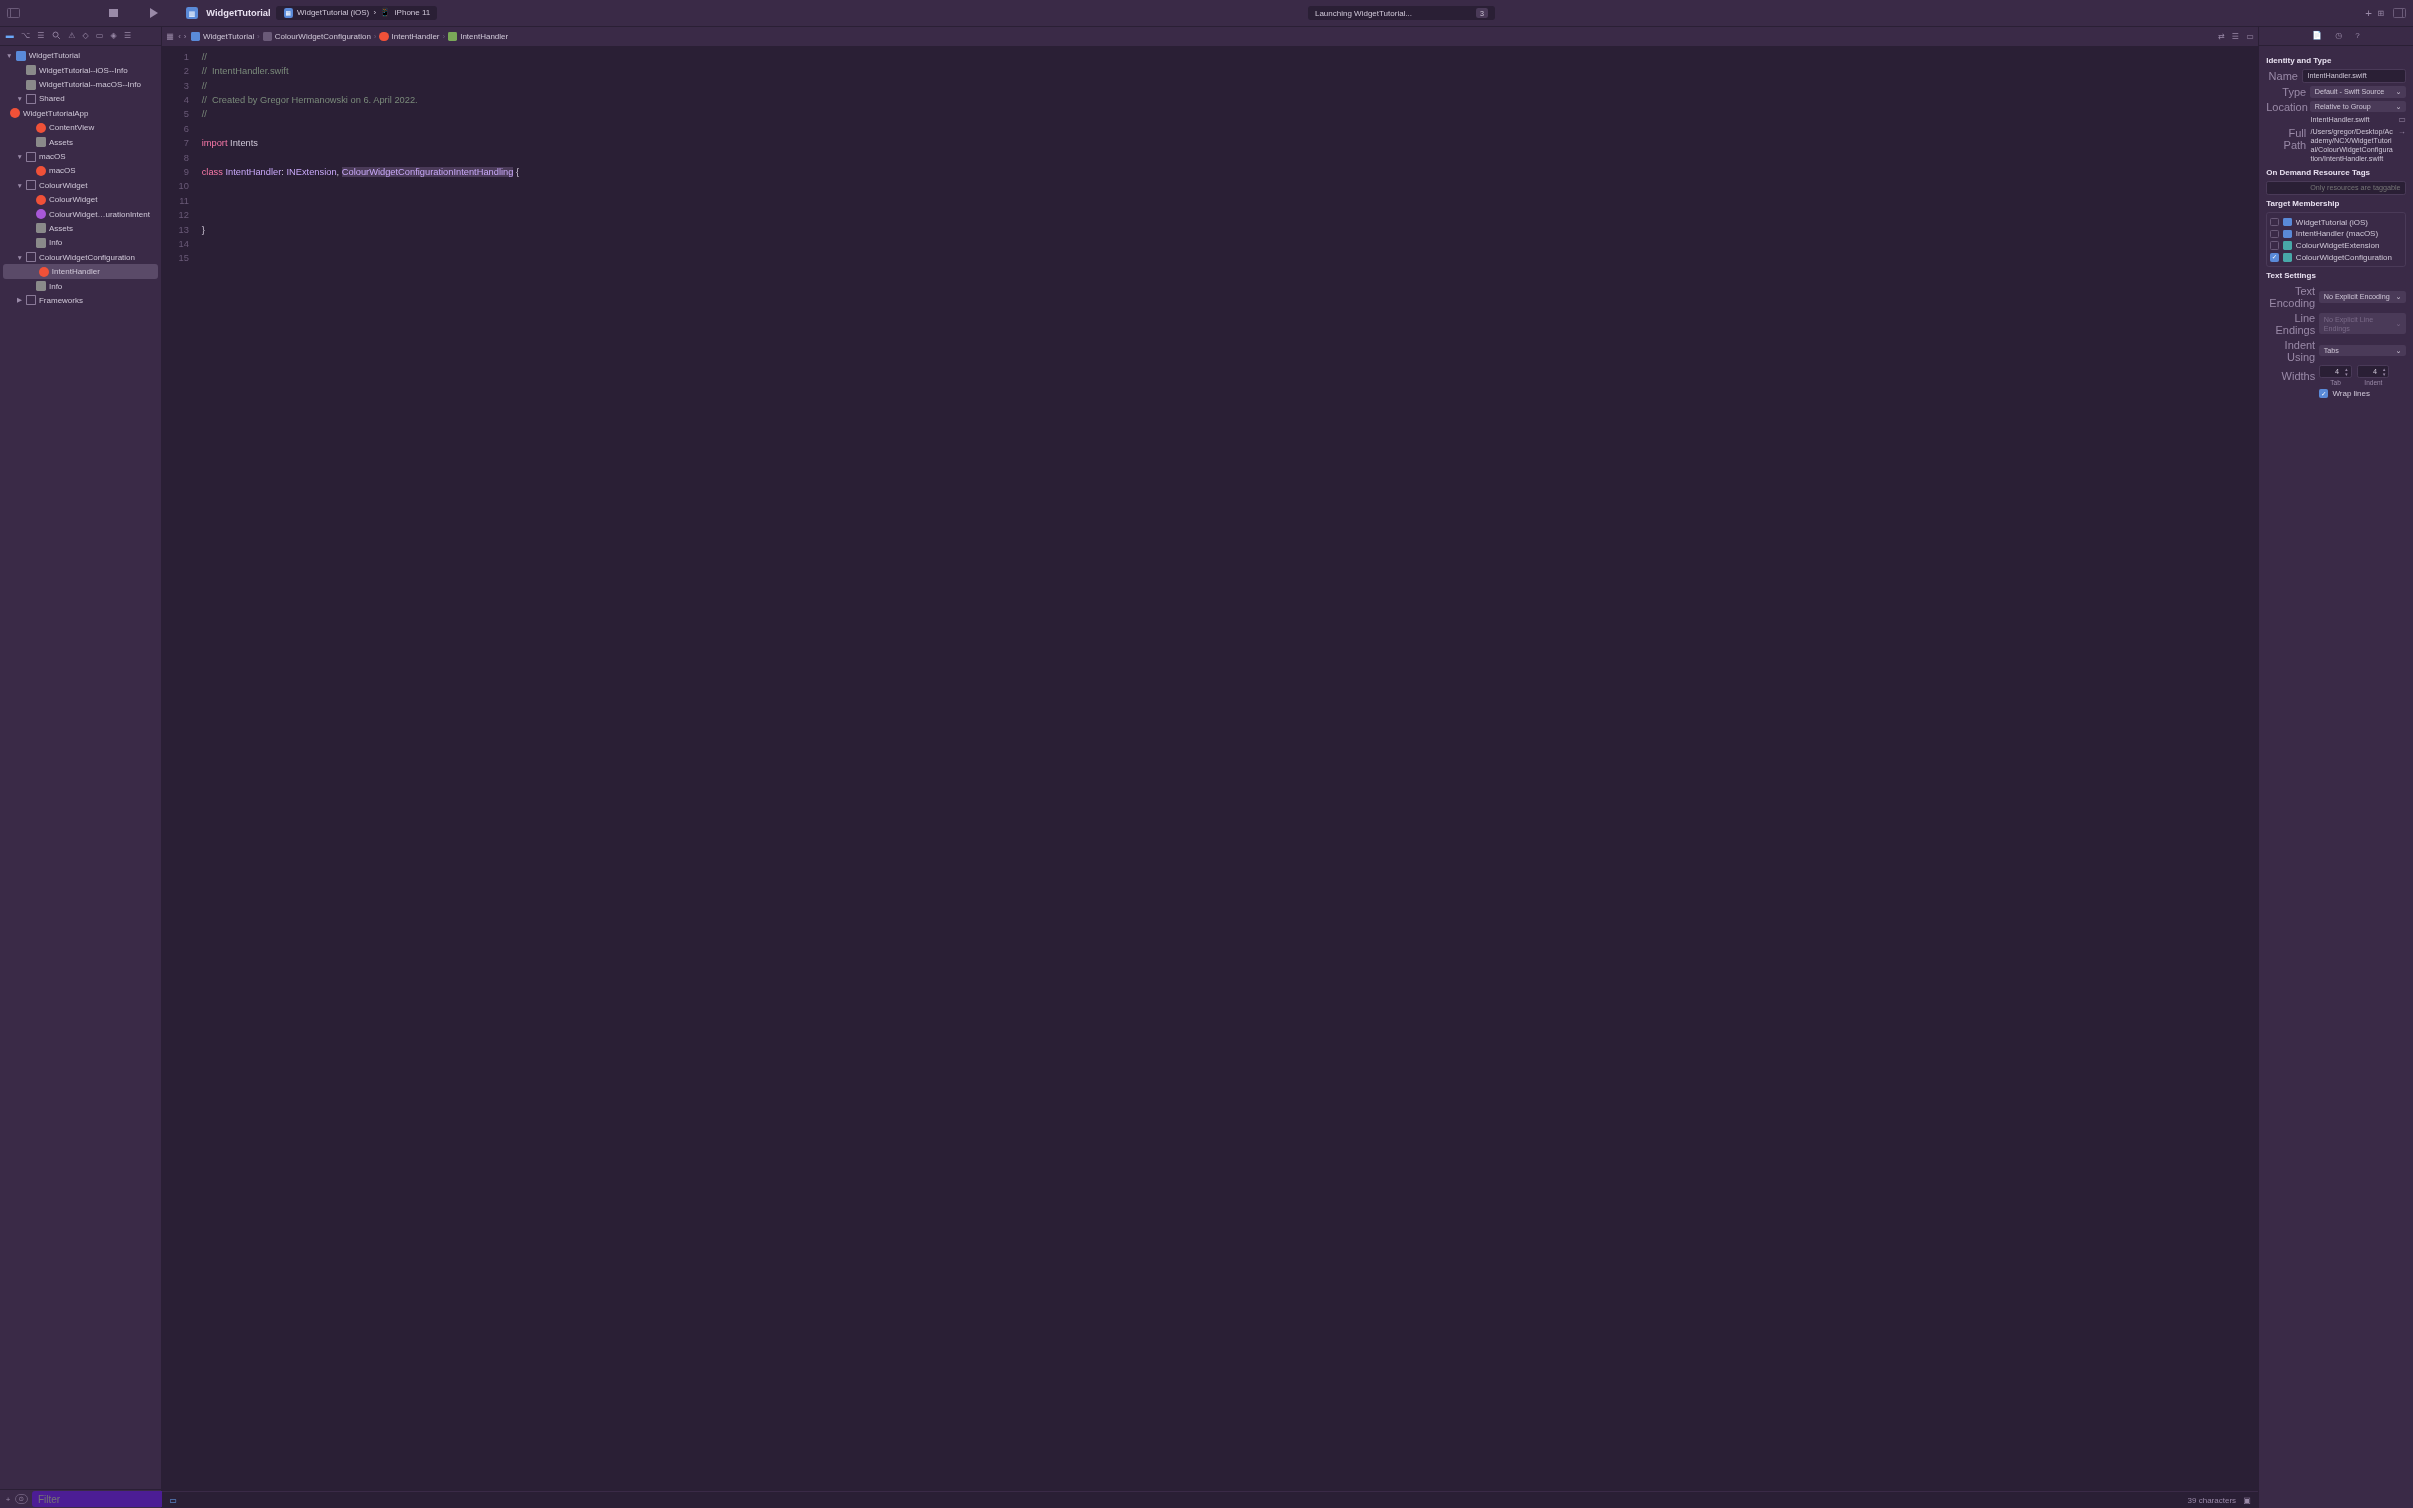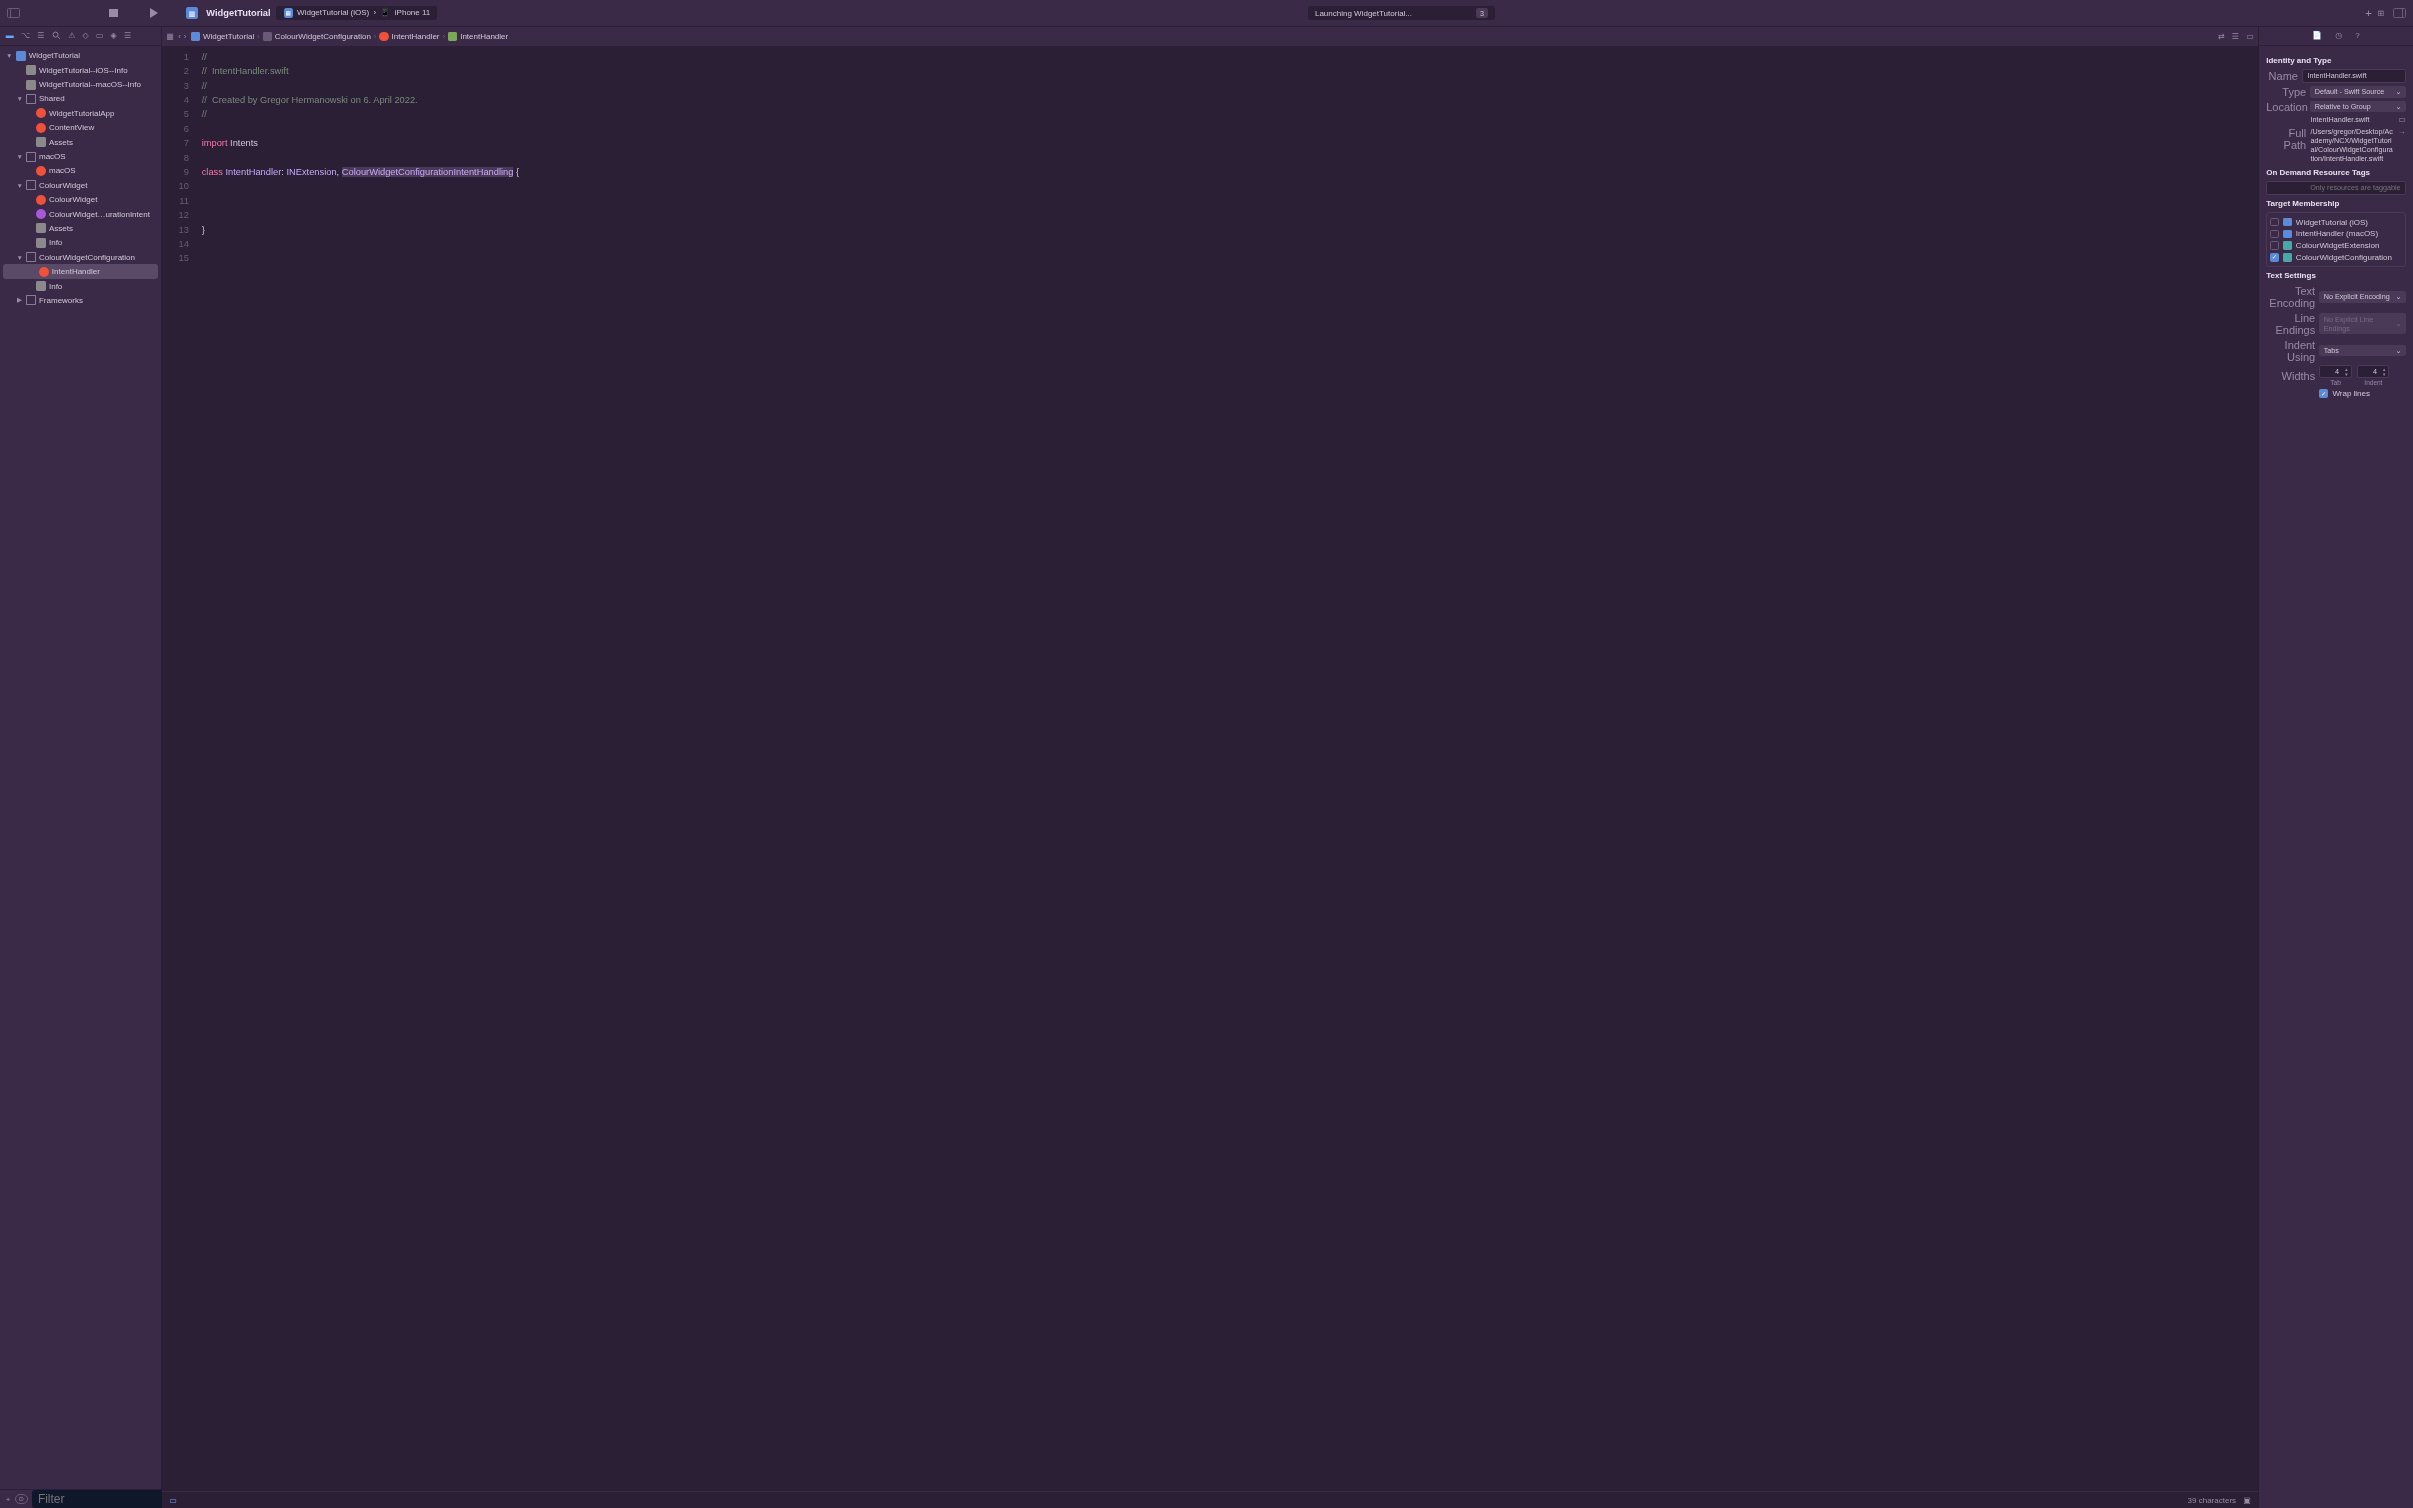--- a/index.html
+++ b/index.html
@@ -49,21 +49,21 @@
 .tree-row.selected { background: #5a4a68; border-radius: 2.9px; margin: 0 2.9px; }
 .disclosure { width: 7.2px; text-align: center; font-size: 6.5px; color: #9a8aa8; }
 .file-icon { width: 10px; height: 10px; border-radius: 1.4px; flex-shrink: 0; }
 .fi-proj { background: #5a8ad8; }
 .fi-plist { background: #8a8a8a; }
 .fi-folder { background: transparent; border: 0.7px solid #8a7a98; border-radius: 0.7px; }
 .fi-swift { background: #f05138; border-radius: 50%; }
 .fi-assets { background: #8a8a8a; }
 .fi-intent { background: #a858d8; border-radius: 50%; }
 .sidebar-footer { height: 18.7px; display: flex; align-items: center; padding: 0 5.7px; gap: 4.3px; border-top: 0.7px solid #2a1f35; }
-.filter-input { flex: 1; background: #0f172a; border: none; border-radius: 2.9px; padding: 2.2px 5.7px; color: #d0c8d8; font-size: 12px; }
+.filter-input { flex: 1; background: #4c1d95; border: none; border-radius: 2.9px; padding: 2.2px 5.7px; color: #d0c8d8; font-size: 10px; }
 
 
 .editor { flex: 1; background: #2a1f35; display: flex; flex-direction: column; font-family: "SF Mono", Menlo, monospace; font-size: 9.3px; position: relative; }
 .code-area { flex: 1; display: flex; overflow: auto; }
 .gutter { width: 34px; text-align: right; padding: 2.9px 7.2px 0 0; color: #6a5a78; user-select: none; }
 .gutter div { height: 14.4px; line-height: 14.4px; }
 .code { flex: 1; padding: 2.9px 0 0 5.7px; }
 .code div { height: 14.4px; line-height: 14.4px; white-space: pre; }
 .tok-comment { color: #7a8a7a; }
 .tok-keyword { color: #f878a8; }
@@ -170,21 +170,21 @@
           <div class="tree-row" style="padding-left: 16px;">
             <span class="disclosure"></span>
             <span class="file-icon fi-plist"></span>
             <span>WidgetTutorial--macOS--Info</span>
           </div>
           <div class="tree-row" style="padding-left: 16px;">
             <span class="disclosure">▼</span>
             <span class="file-icon fi-folder"></span>
             <span>Shared</span>
           </div>
-          <div class="tree-row" style="padding-left: 26px;">
+          <div class="tree-row" style="">
             <span class="disclosure"></span>
             <span class="file-icon fi-swift"></span>
             <span>WidgetTutorialApp</span>
           </div>
           <div class="tree-row" style="padding-left: 26px;">
             <span class="disclosure"></span>
             <span class="file-icon fi-swift"></span>
             <span>ContentView</span>
           </div>
           <div class="tree-row" style="padding-left: 26px;">

